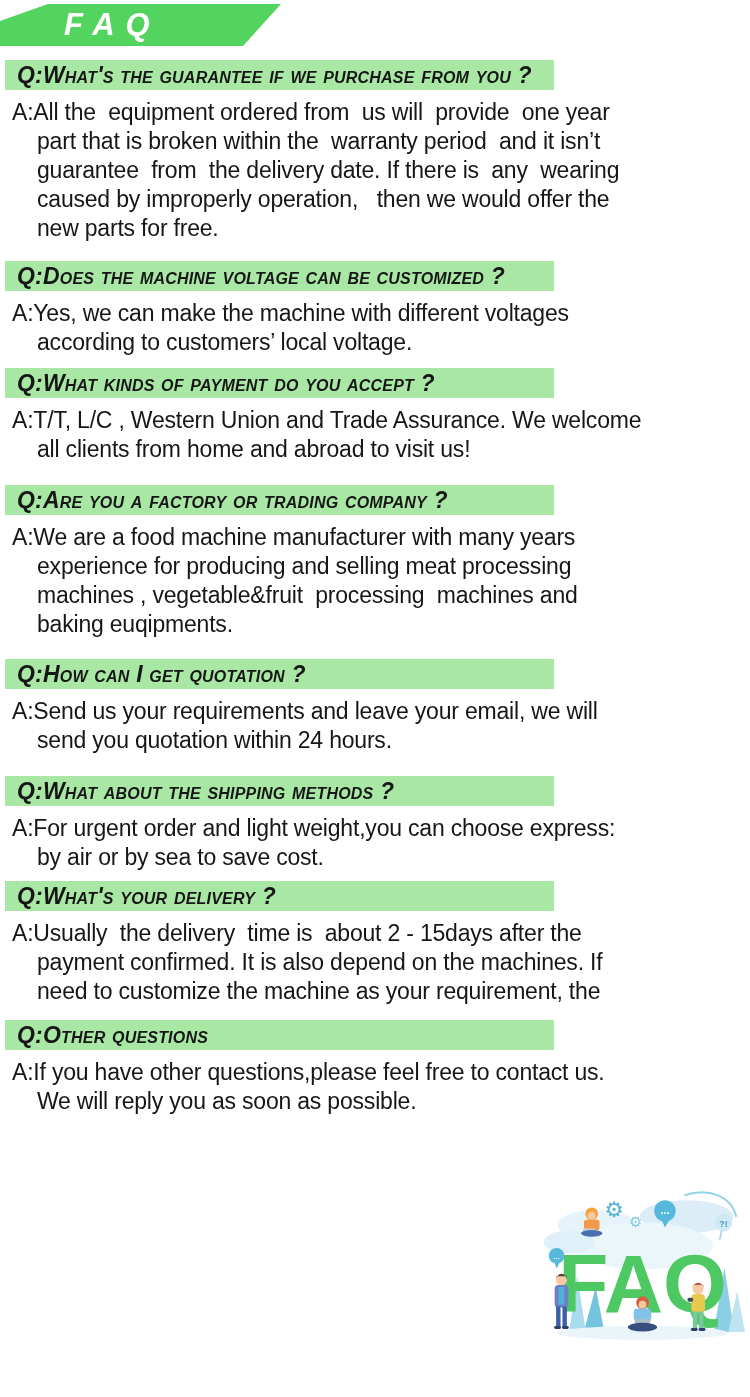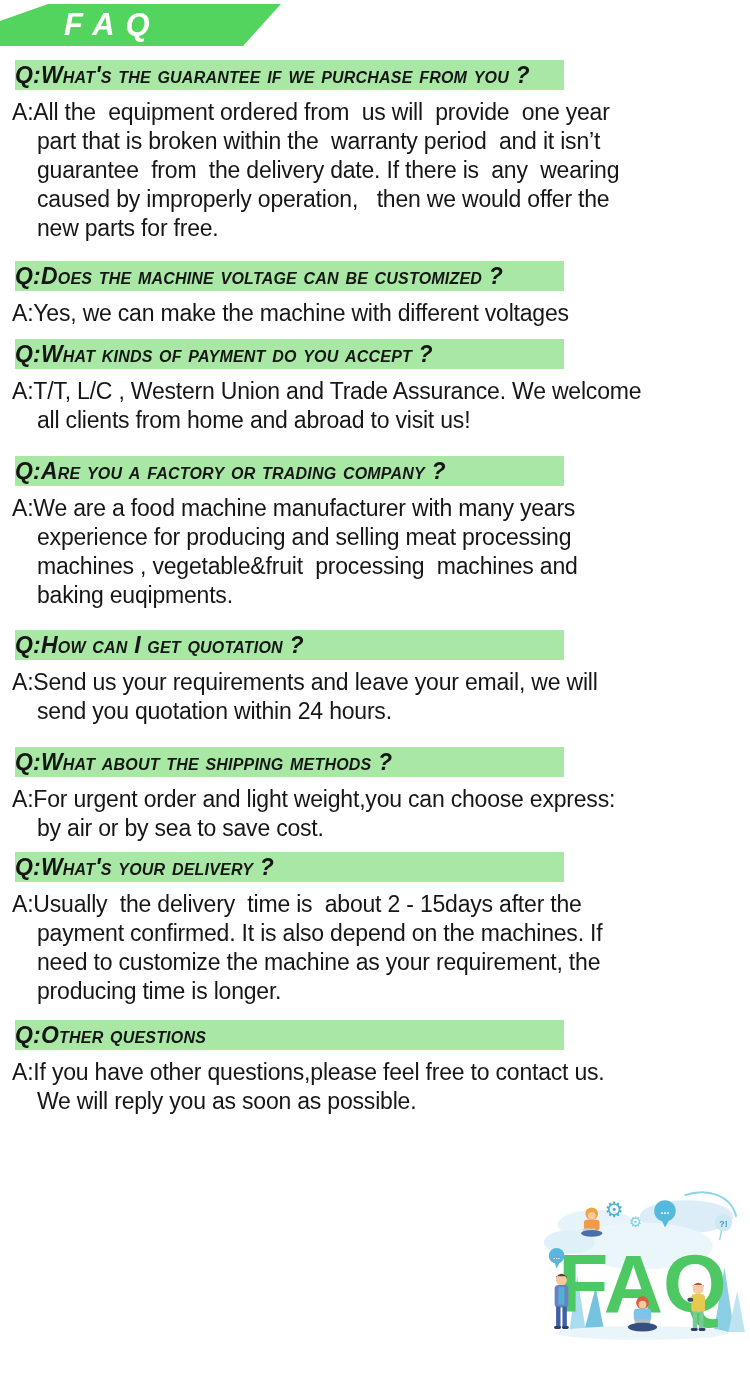--- a/index.html
+++ b/index.html
@@ -18,22 +18,22 @@
     position:relative;
   }
   .banner-title{
     position:absolute;left:64px;top:0;line-height:42px;
     color:#ffffff;font-weight:bold;font-style:italic;
     font-size:31px;letter-spacing:11px;
   }
   
   .faq-list{position:relative;}
   .q-bar{
-    margin-left:15px;width:549px;height:30px;background:var(--bar-green);
-    display:flex;align-items:center;padding-left:0;box-sizing:border-box;
+    margin-left:5px;width:549px;height:30px;background:var(--bar-green);
+    display:flex;align-items:center;padding-left:12px;box-sizing:border-box;
   }
   .q-text{
     font-variant:small-caps;font-weight:bold;font-style:italic;
     font-size:23px;color:var(--ink);letter-spacing:.2px;white-space:pre;
   }
   .answer{margin:8px 0 0 12px;color:var(--ink);}
   .answer-line{
     font-size:23px;line-height:29px;white-space:pre;letter-spacing:-.2px;
   }
   .answer-line.cont{padding-left:25px;}
@@ -70,20 +70,21 @@
         <div class="answer-line cont">new parts for free.</div>
       </div>
   </section>
 
   <section class="section-1">
     <div class="q-bar">
       <span class="q-text">Q:Does the machine voltage can be customized ?</span>
     </div>
     <div class="answer">
         <div class="answer-line">A:Yes, we can make the machine with different voltages</div>
+        <div class="answer-line cont">according to customers’ local voltage.</div>
       </div>
   </section>
 
   <section class="section-2">
     <div class="q-bar">
       <span class="q-text">Q:What kinds of payment do you accept ?</span>
     </div>
     <div class="answer">
         <div class="answer-line">A:T/T, L/C , Western Union and Trade Assurance. We welcome</div>
         <div class="answer-line cont">all clients from home and abroad to visit us!</div>
@@ -123,21 +124,20 @@
   </section>
 
   <section class="section-6">
     <div class="q-bar">
       <span class="q-text">Q:What's your delivery ?</span>
     </div>
     <div class="answer">
         <div class="answer-line">A:Usually  the delivery  time is  about 2 - 15days after the</div>
         <div class="answer-line cont">payment confirmed. It is also depend on the machines. If</div>
         <div class="answer-line cont">need to customize the machine as your requirement, the</div>
-        <div class="answer-line cont">producing time is longer.</div>
       </div>
   </section>
 
   <section class="section-7">
     <div class="q-bar">
       <span class="q-text">Q:Other questions</span>
     </div>
     <div class="answer">
         <div class="answer-line">A:If you have other questions,please feel free to contact us.</div>
         <div class="answer-line cont">We will reply you as soon as possible.</div>

